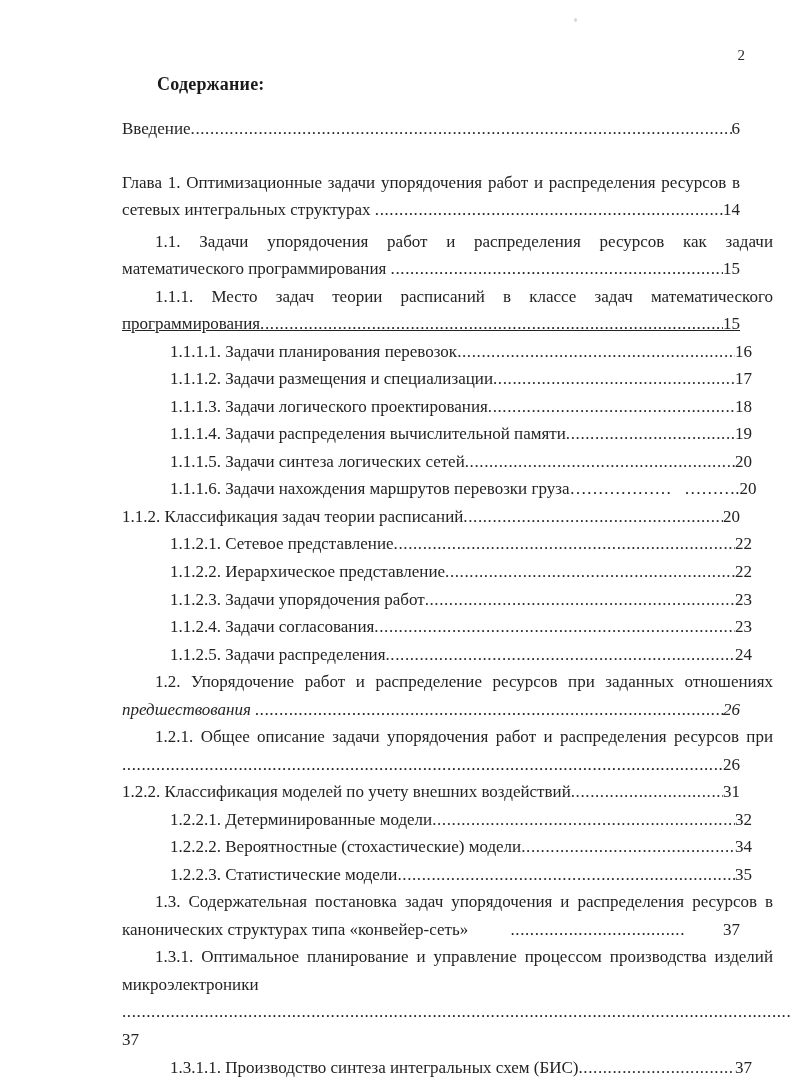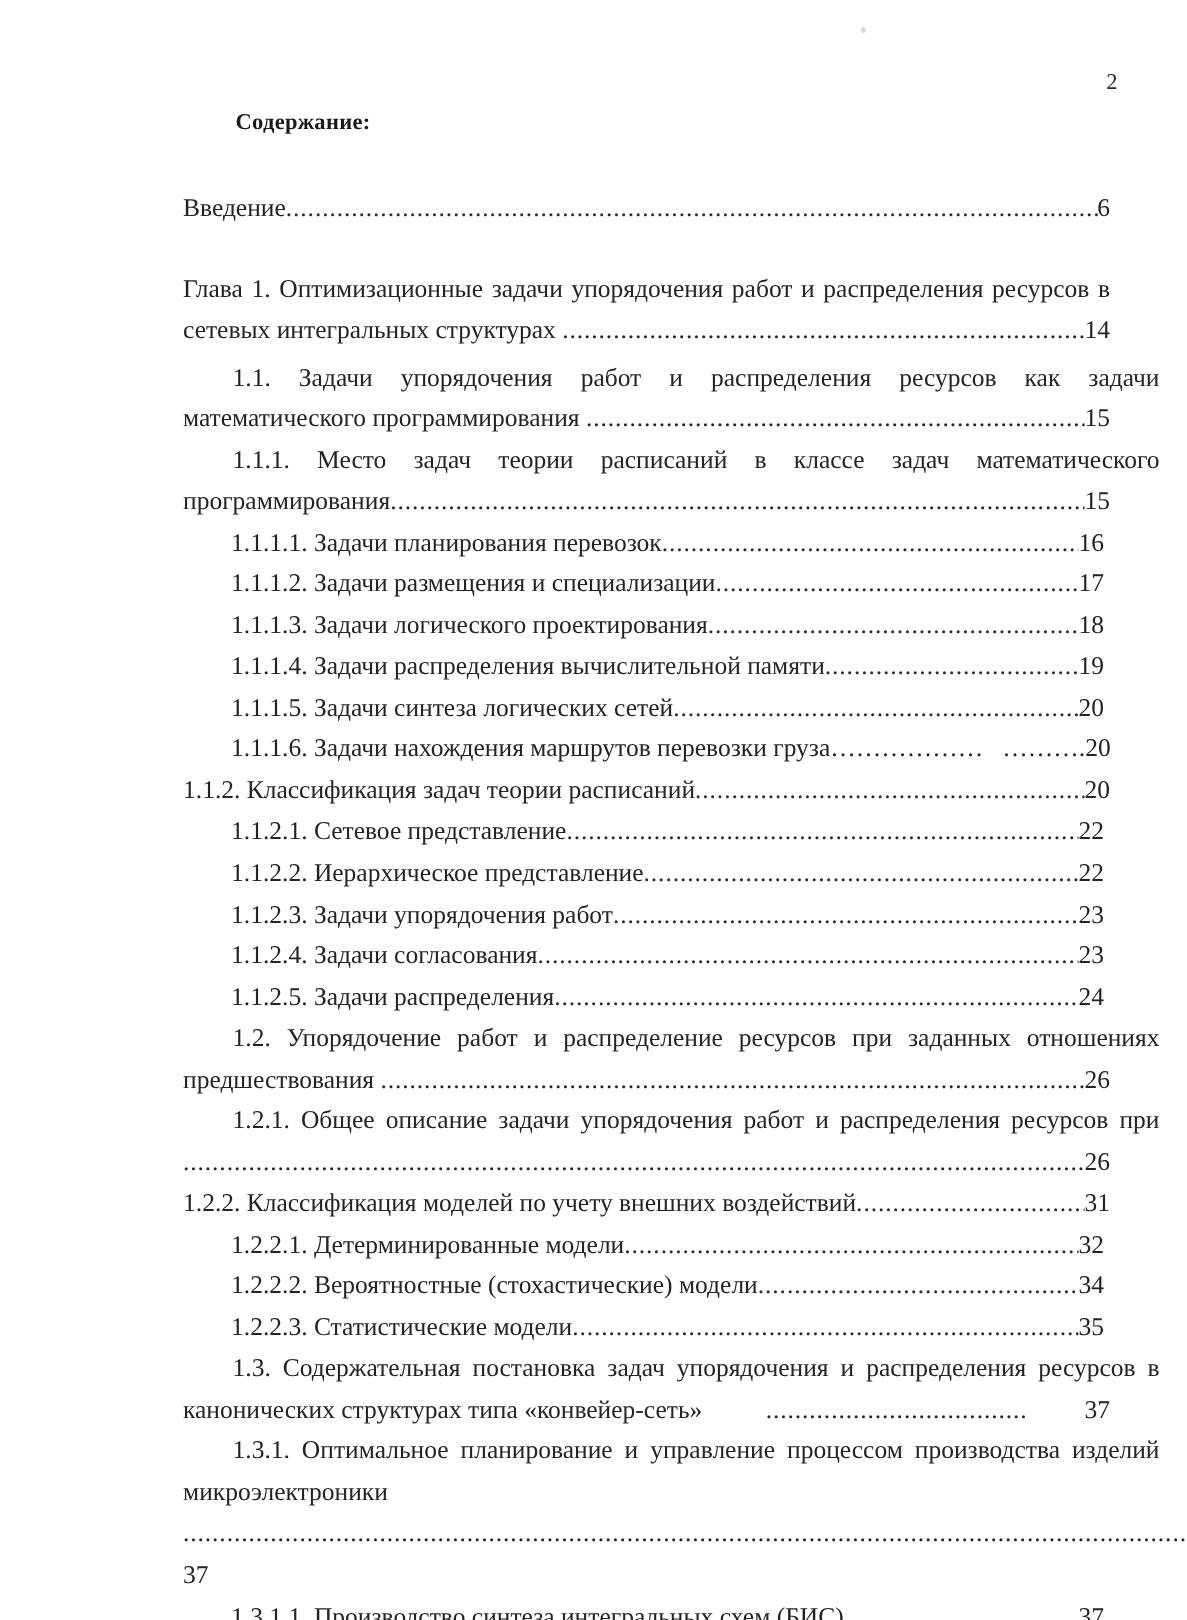--- a/index.html
+++ b/index.html
@@ -36,24 +36,24 @@
     opacity: .75;
   }
   .content {
     position: absolute;
     top: 74px;
     left: 122px;
     width: 618px;
   }
   .toc-title {
     font-weight: bold;
-    font-size: 15px;
+    font-size: 18px;
     letter-spacing: .2px;
     margin-left: 35px;
-    margin-bottom: 34px;
+    margin-bottom: 20px;
   }
   .entry {
     font-size: 17px;
     line-height: 1.62;
     margin-bottom: 0;
     color: #232323;
   }
   
   .leader {
     display: flex;
@@ -91,21 +91,21 @@
   .just .tail .pg { flex: 0 0 auto; white-space: pre; }
   .head-line {
     text-align: justify;
     text-align-last: justify;
     text-justify: inter-word;
   }
   
   .lvl0 { margin-left: 0px;  width: 618px; }
   .lvl1 { margin-left: 0px;  width: 618px; }
   .lvl2 { margin-left: 0px;  width: 618px; }
-  .lvl3 { margin-left: 32px; width: 582px; }
+  .lvl3 { margin-left: 48px; width: 582px; }
   .indent-first { margin-left: 33px; }
   .dots-split { white-space: pre; }
 </style>
 </head>
 <body>
 
 <div class="page">
 
   <div class="scan-speck"></div>
 
@@ -135,21 +135,21 @@
           <div class="head-line">1.1.     Задачи упорядочения работ и распределения ресурсов как задачи</div>
           <div class="tail" style="margin-left: -33px;">
             <span class="lbl">математического программирования </span>
             <span class="dots">...................................................................................................................................................................................................................................................................</span>
             <span class="pg">15</span>
           </div>
         </div>
         <div class="spacer" style="height: 0px;"></div>
         <div class="entry lvl1 just indent-first">
           <div class="head-line">1.1.1.  Место задач теории расписаний в классе задач математического</div>
-          <div class="tail" style="margin-left: -33px;">
+          <div class="tail" style="margin-left: -33px; text-decoration: underline;">
             <span class="lbl">программирования</span>
             <span class="dots">...................................................................................................................................................................................................................................................................</span>
             <span class="pg">15</span>
           </div>
         </div>
         <div class="spacer" style="height: 0px;"></div>
         <div class="entry lvl3 leader">
           <span class="lbl">1.1.1.1. Задачи планирования перевозок</span>
           <span class="dots">...................................................................................................................................................................................................................................................................</span>
           <span class="pg">16</span>
@@ -217,21 +217,21 @@
         </div>
         <div class="spacer" style="height: 0px;"></div>
         <div class="entry lvl3 leader">
           <span class="lbl">1.1.2.5. Задачи распределения</span>
           <span class="dots">...................................................................................................................................................................................................................................................................</span>
           <span class="pg">24</span>
         </div>
         <div class="spacer" style="height: 0px;"></div>
         <div class="entry lvl1 just indent-first">
           <div class="head-line">1.2.     Упорядочение работ и распределение ресурсов при заданных отношениях</div>
-          <div class="tail" style="margin-left: -33px;">
+          <div class="tail" style="margin-left: -33px; font-style: italic;">
             <span class="lbl">предшествования </span>
             <span class="dots">...................................................................................................................................................................................................................................................................</span>
             <span class="pg">26</span>
           </div>
         </div>
         <div class="spacer" style="height: 0px;"></div>
         <div class="entry lvl1 just indent-first">
           <div class="head-line">1.2.1. Общее описание задачи упорядочения работ и распределения ресурсов при</div>
           <div class="tail" style="margin-left: -33px;">
             <span class="dots">...................................................................................................................................................................................................................................................................</span>

